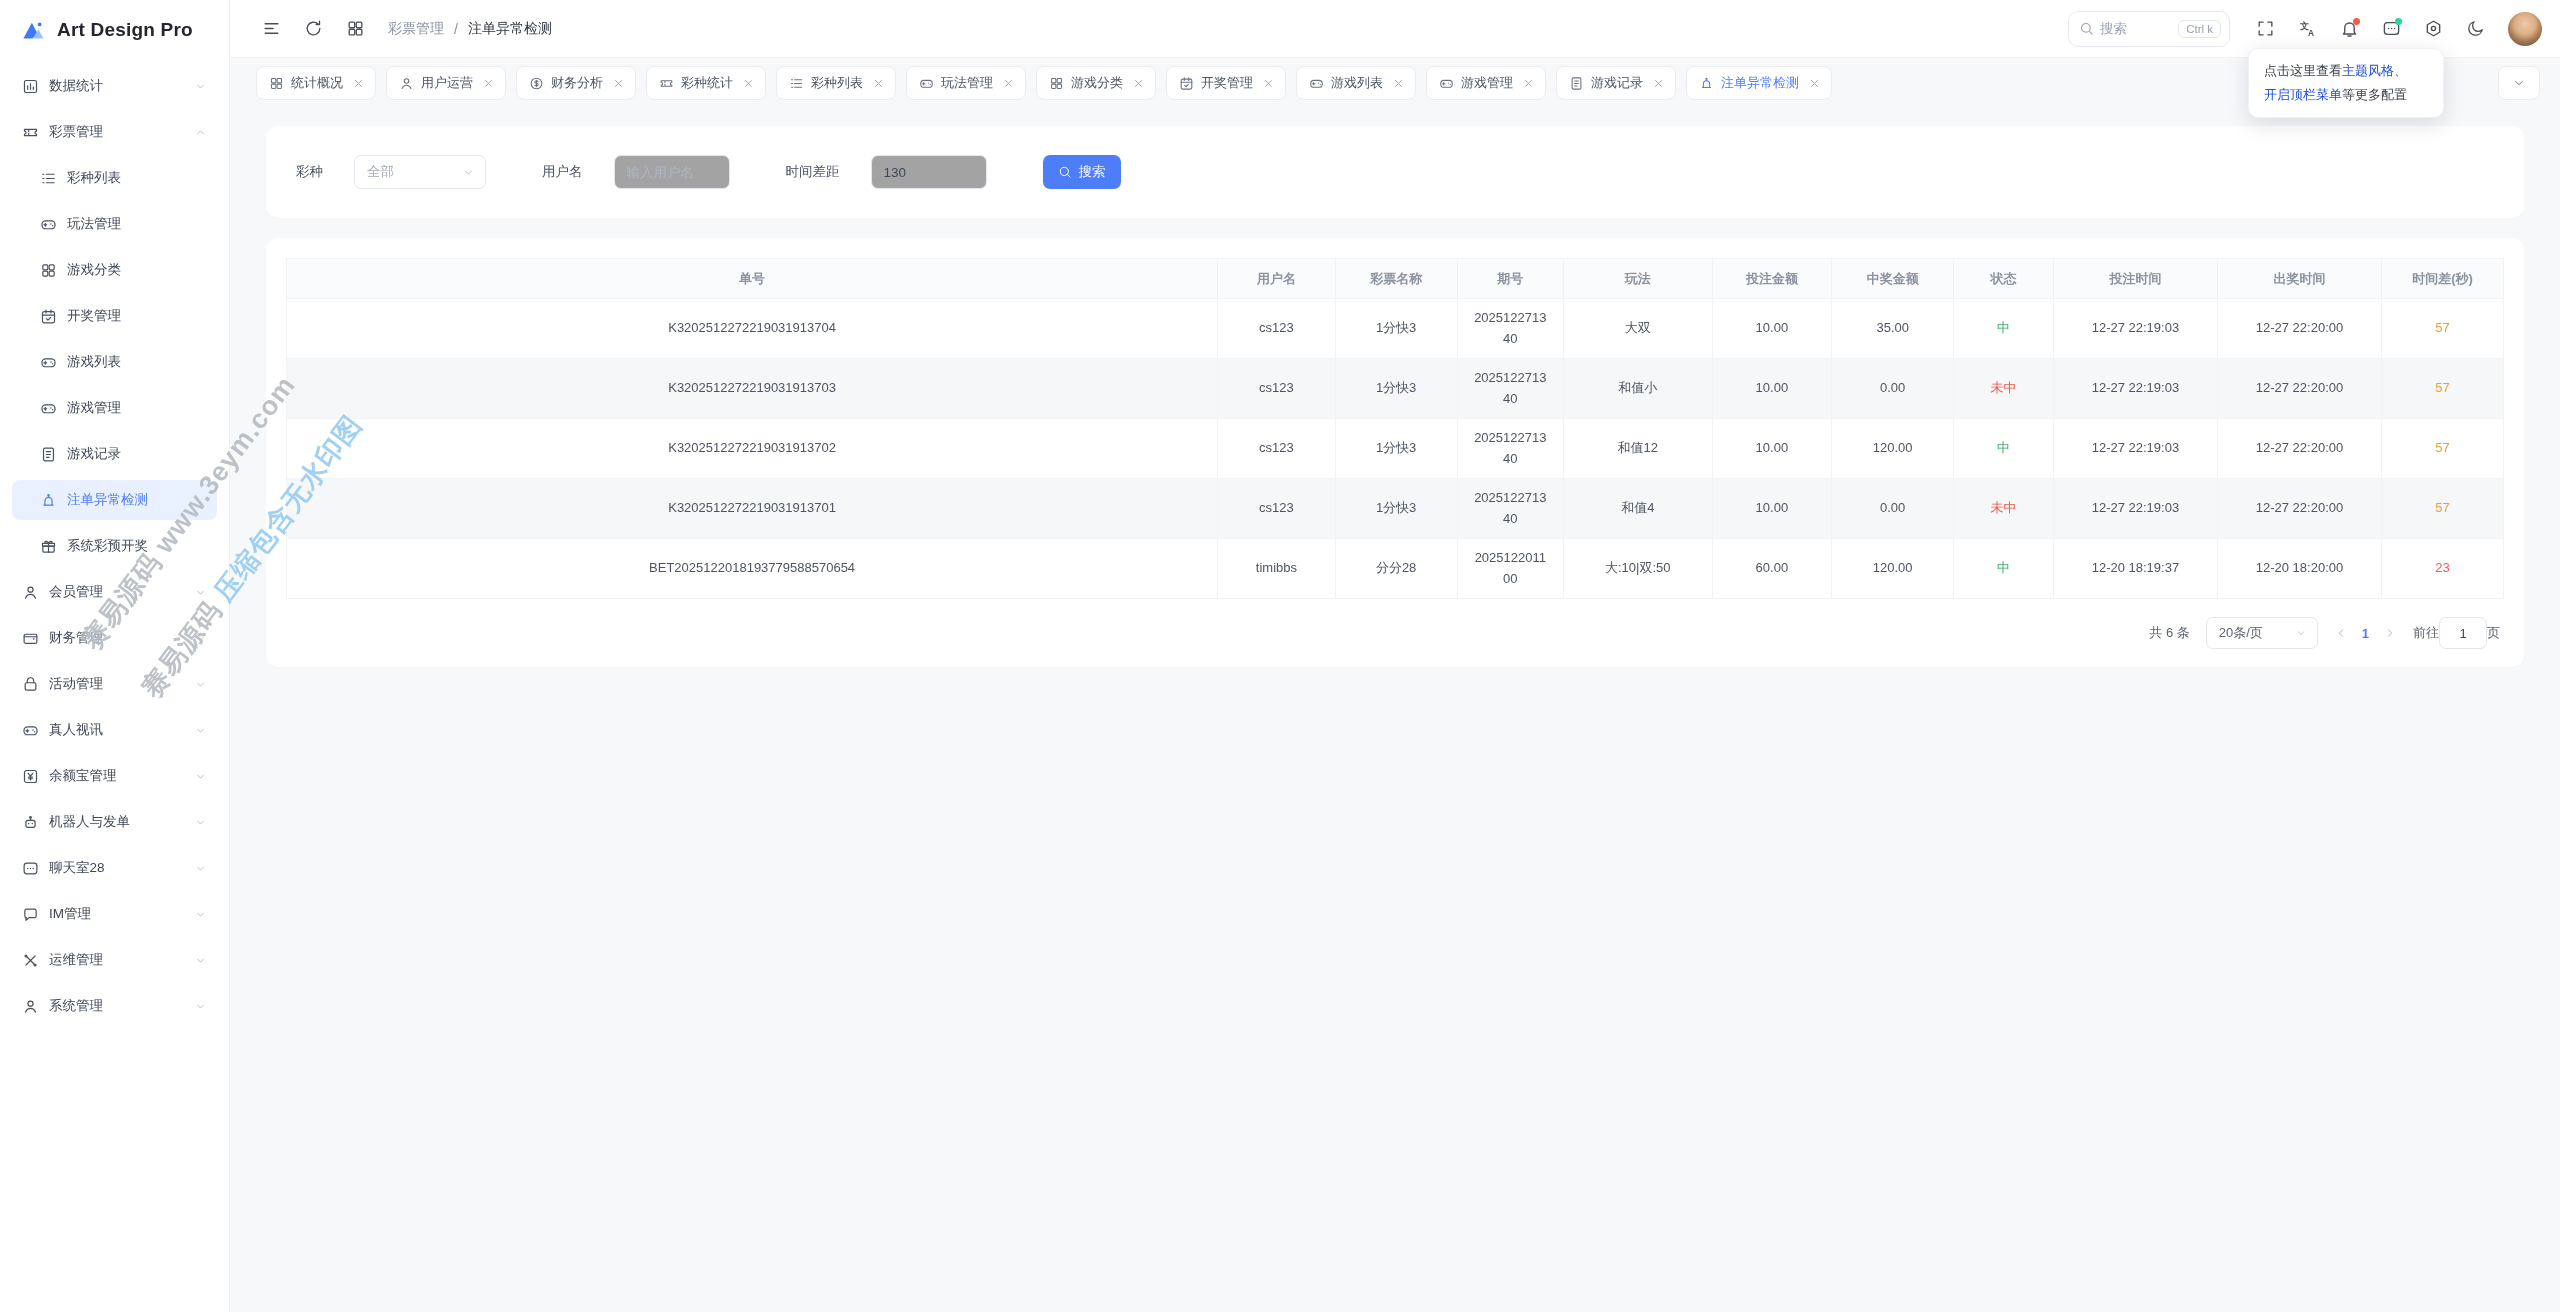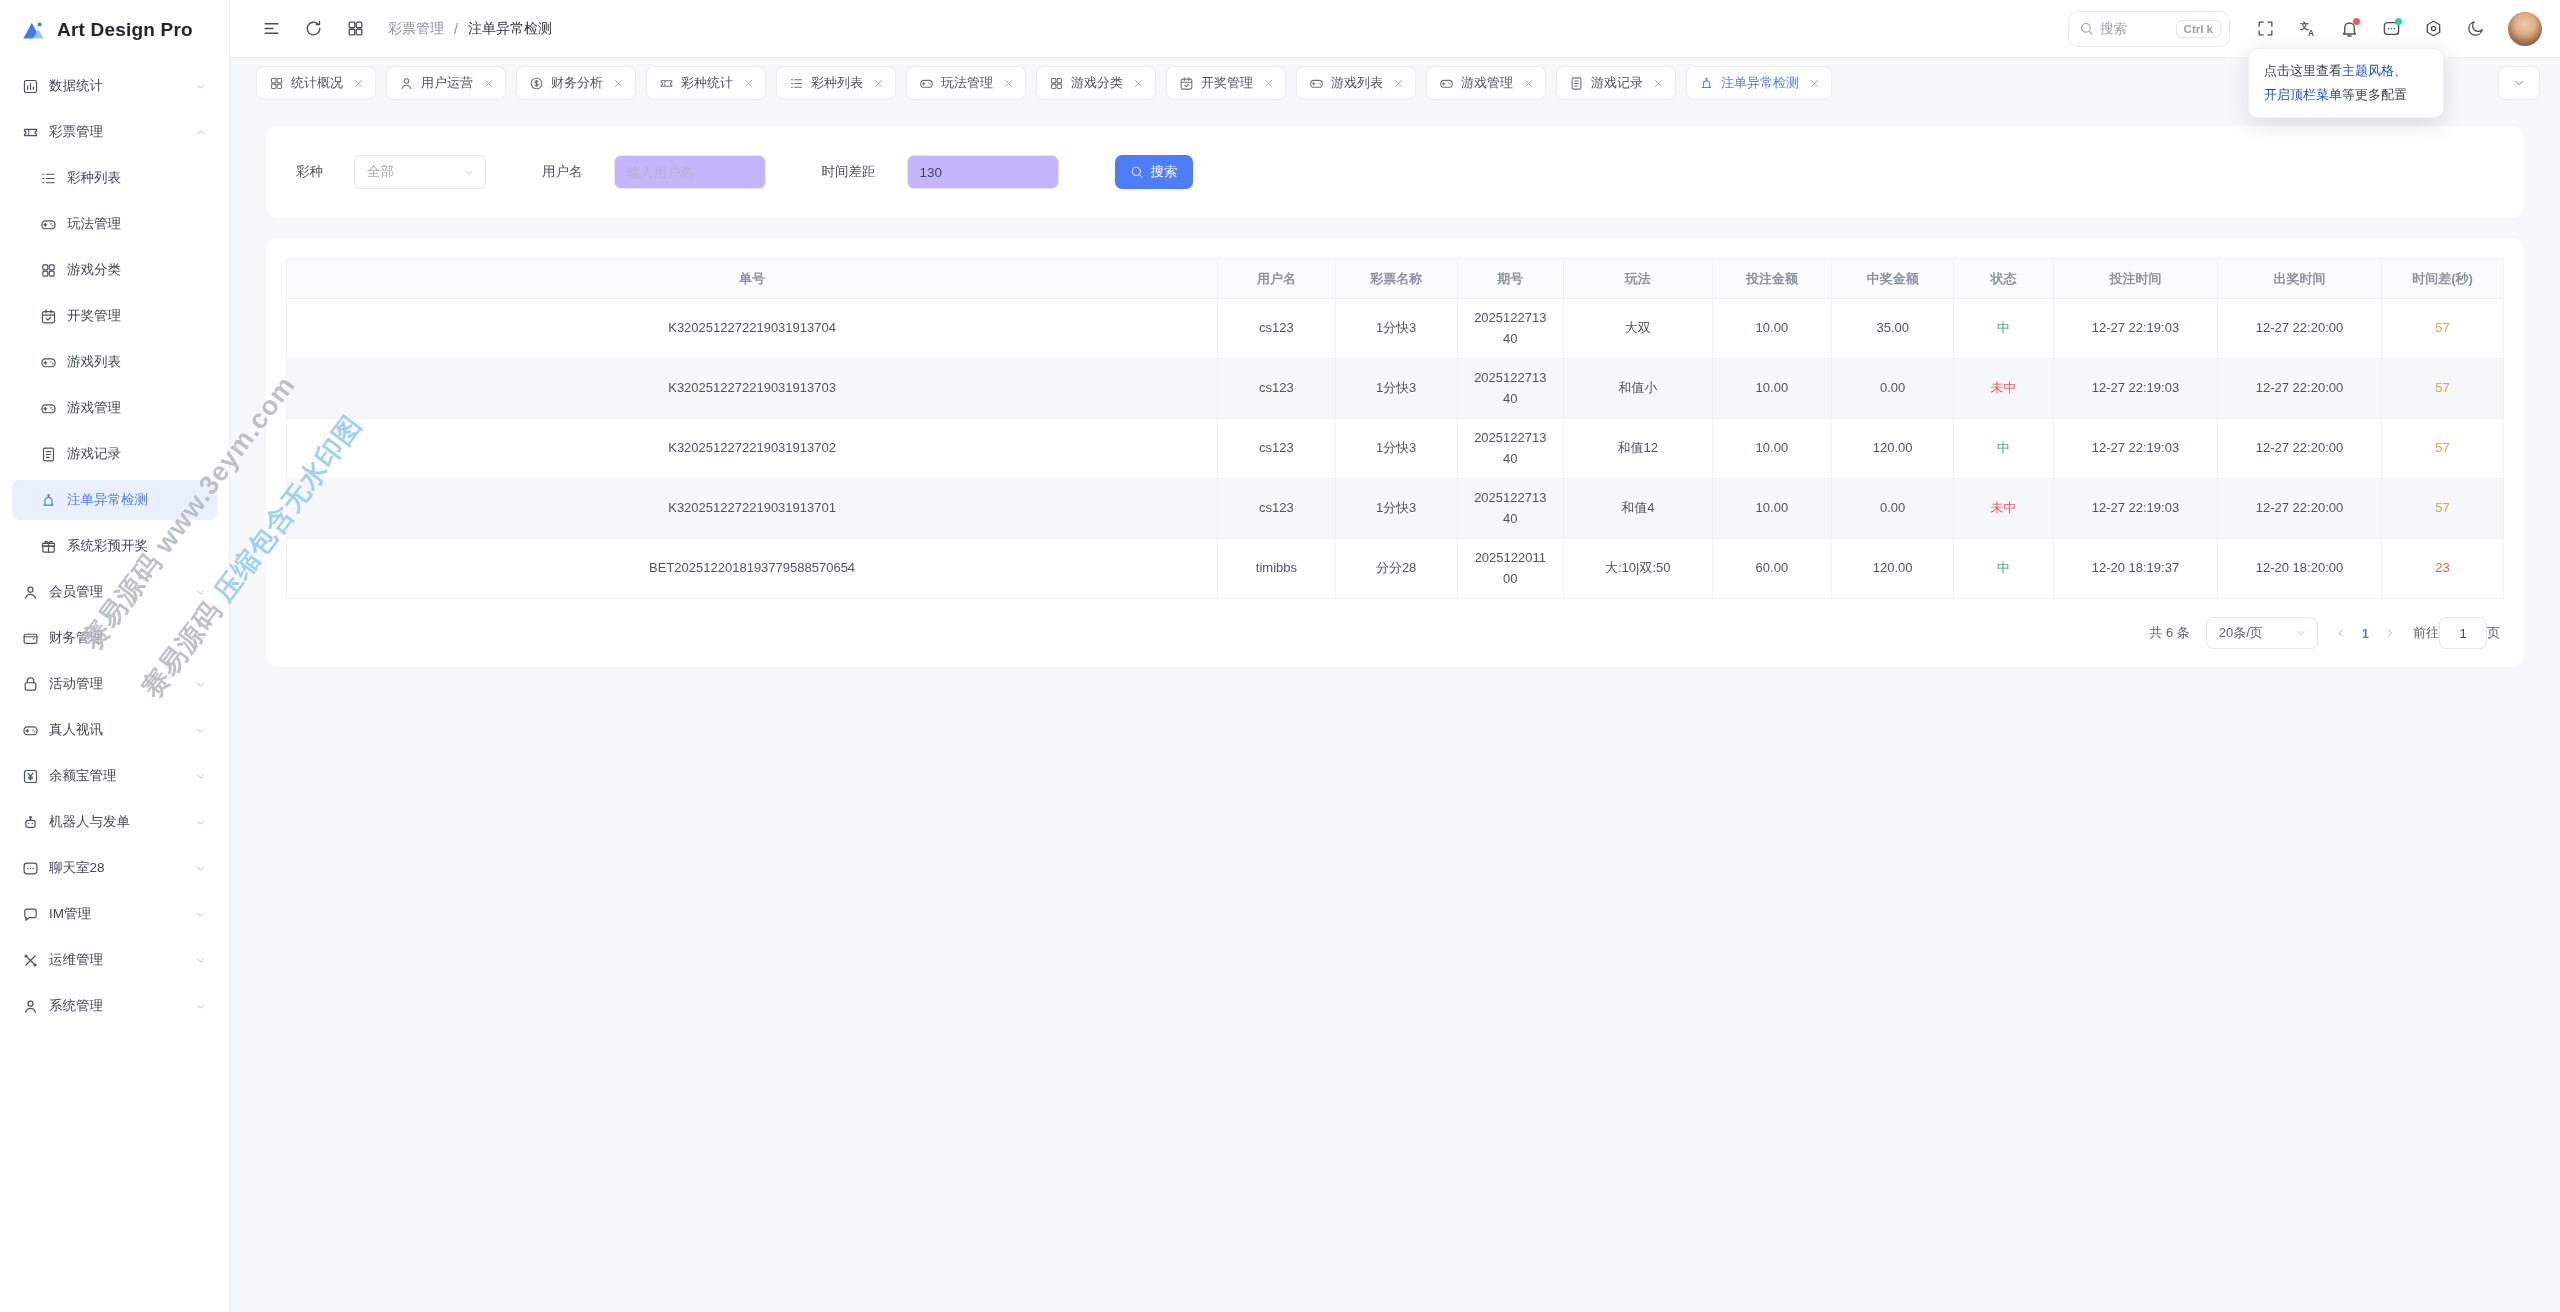--- a/index.html
+++ b/index.html
@@ -34,21 +34,21 @@
   .tb-icon-btn { width:38px; height:36px; border-radius:8px; display:flex; align-items:center; justify-content:center;
     color:#4a4f57; cursor:pointer; position:relative; flex-shrink:0; }
   .tb-icon-btn svg { width:19px; height:19px; }
   .breadcrumb { margin-left:10px; font-size:14px; color:#8a919e; display:flex; gap:10px; align-items:center; }
   .breadcrumb .current { color:#2f353f; }
   .topbar-right { margin-left:auto; display:flex; align-items:center; gap:4px; }
   .searchbox { width:162px; height:36px; border:1px solid #e7e9ee; border-radius:10px; display:flex; align-items:center;
     padding:0 8px 0 10px; gap:6px; color:#9aa1ad; font-size:13.5px; margin-right:12px; cursor:pointer; background:#fff; }
   .searchbox .s-icon { width:15px; height:15px; display:inline-flex; }
   .searchbox .s-icon svg { width:15px; height:15px; }
-  .kbd { margin-left:auto; border:1px solid #e3e6eb; border-radius:6px; font-size:11.5px; padding:2px 7px; color:#9aa1ad;font-weight:bold; }
+  .kbd { margin-left:auto; border:1px solid #e3e6eb; border-radius:6px; font-size:11.5px; padding:2px 7px; color:#9aa1ad; }
   .dot { position:absolute; top:7px; right:8px; width:7px; height:7px; border-radius:50%; }
   .dot.red { background:#f25a50; }
   .dot.green { background:#2ed3a3; }
   .avatar { width:34px; height:34px; border-radius:50%; margin-left:10px; cursor:pointer; flex-shrink:0;
     background: radial-gradient(circle at 50% 36%, #eec9aa 0%, #dcae85 38%, #a97c57 60%, #7c5c43 82%, #6b4f3a 100%); }
 
   
   .tabbar { display:flex; align-items:center; gap:10px; padding:8px 20px 0 26px; }
   .tab { display:flex; align-items:center; gap:7px; background:#fff; border:1px solid #ececf1; border-radius:8px;
     height:34px; padding:0 10px 0 12px; font-size:13px; color:#4b5563; cursor:pointer; white-space:nowrap; }
@@ -64,21 +64,21 @@
 
   
   .content { padding:26px 36px 0; }
   .card { background:#fff; border-radius:12px; box-shadow:0 1px 2px rgba(20,30,50,.02); }
   .filter-card { padding:29px 30px; display:flex; align-items:center; gap:56px; margin-bottom:20px; }
   .f-group { display:flex; align-items:center; gap:31px; font-size:13.5px; color:#4b5563; }
   .select { width:132px; height:34px; border:1px solid #e3e6ec; border-radius:7px; background:#fff; font-size:13.5px;
     color:#a8aeb8; display:flex; align-items:center; justify-content:space-between; padding:0 10px 0 12px; cursor:pointer; }
   .select .sel-chev { width:13px; height:13px; color:#b6bdc7; display:inline-flex; }
   .select .sel-chev svg { width:13px; height:13px; }
-  .f-input { width:152px; height:34px; border:1px solid #e3e6ec; border-radius:7px; background:#c4b5fd; font-size:13.5px;
+  .f-input { width:116px; height:34px; border:1px solid #e3e6ec; border-radius:7px; background:#a3a3a3; font-size:13.5px;
     color:#3f4756; padding:0 12px; outline:none; font-family:inherit; }
   .f-input::placeholder { color:#b0b6c0; }
   .search-btn { height:34px; padding:0 15px; background:#4d7ef7; color:#fff; border-radius:7px; border:none;
     display:flex; align-items:center; gap:7px; font-size:13.5px; cursor:pointer; font-family:inherit; }
   .search-btn .b-icon { width:14px; height:14px; display:inline-flex; }
   .search-btn .b-icon svg { width:14px; height:14px; }
 
   
   .table-card { padding:20px 20px 18px; }
   table { width:100%; border-collapse:collapse; table-layout:fixed; font-size:13px; color:#4e5562; }

